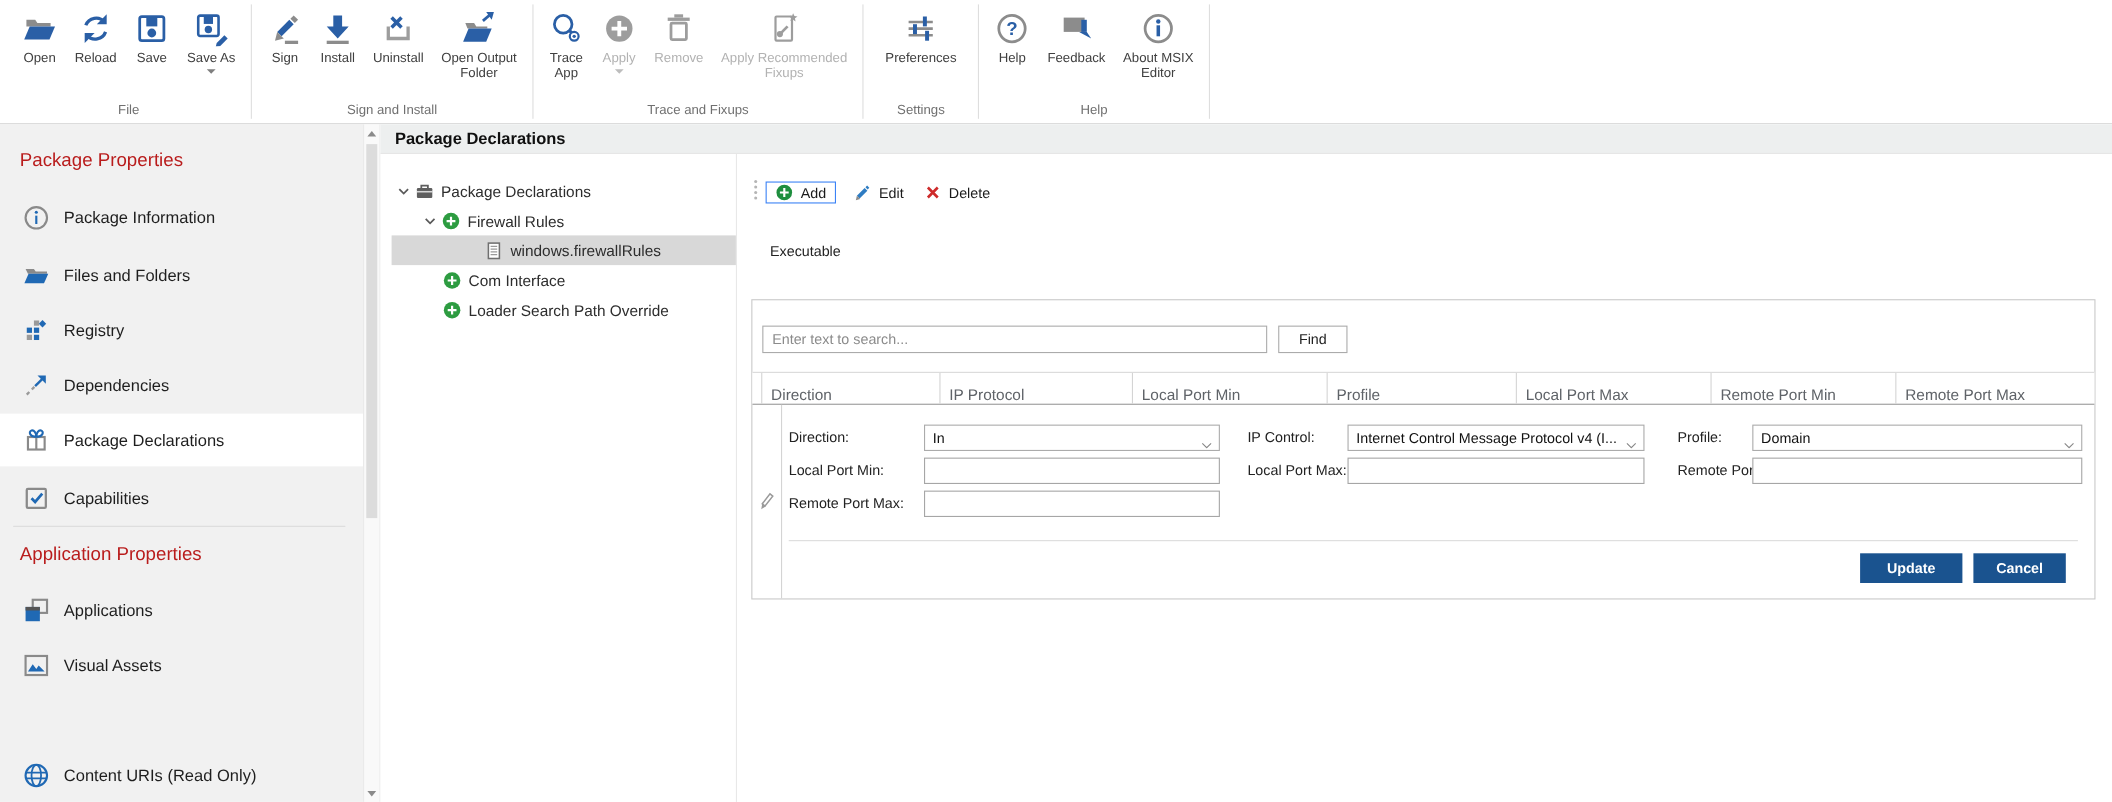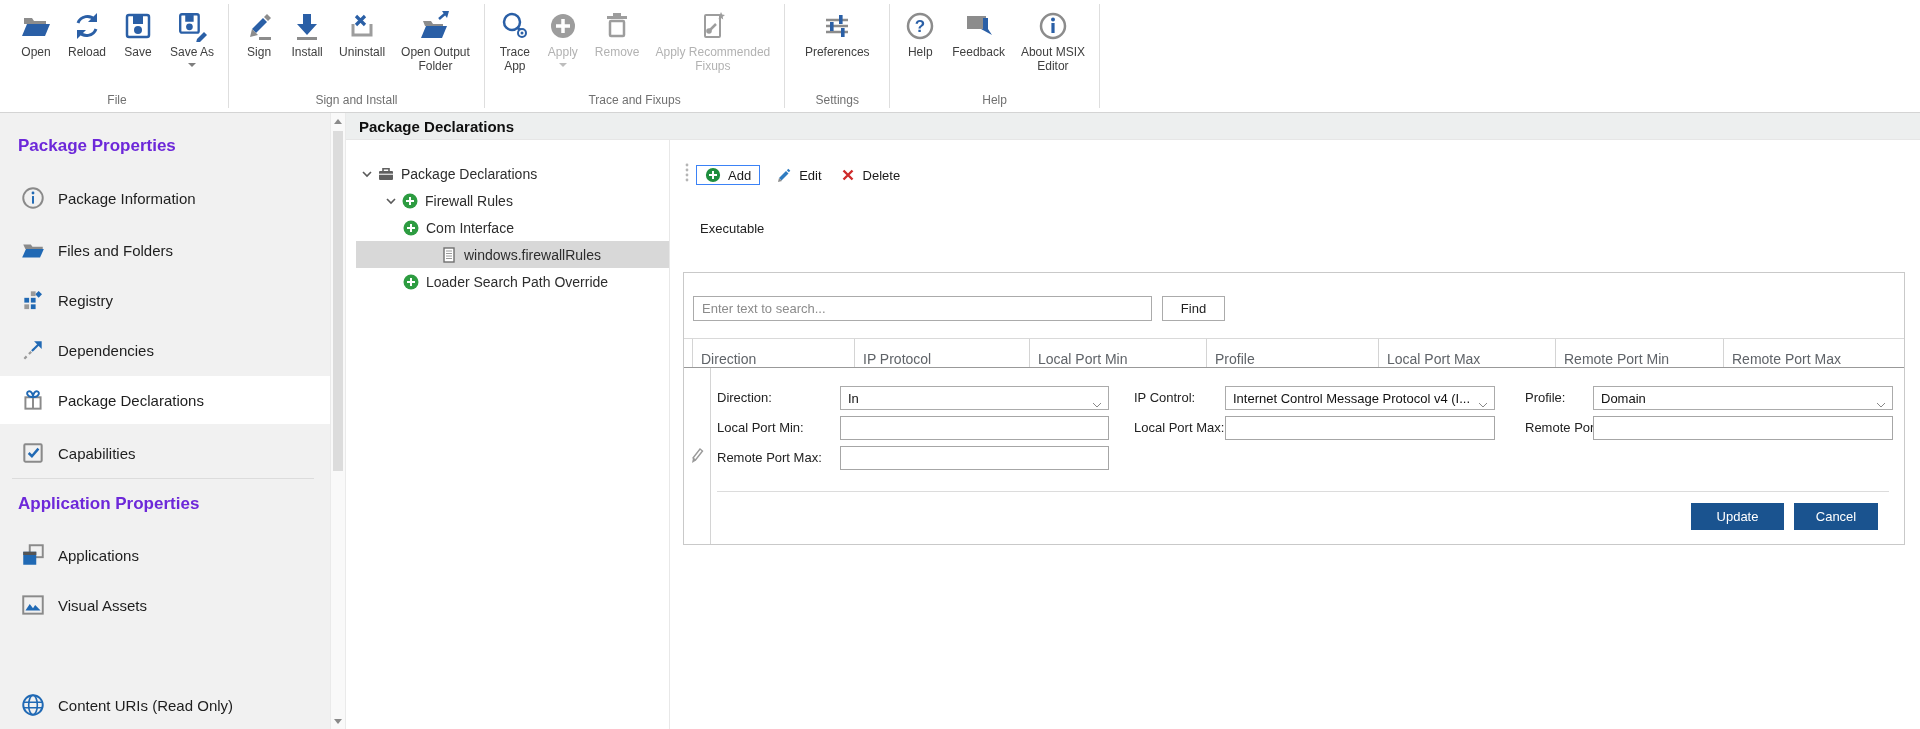--- a/index.html
+++ b/index.html
@@ -17,21 +17,21 @@
   .rbtn { display:flex; flex-direction:column; align-items:center; padding:3px 8px; cursor:pointer; }
   .ric { width:32px; height:32px; flex:none; }
   .rlabel { font-size:12px; line-height:14px; color:#404040; text-align:center; white-space:pre-line; margin-top:3px; }
   .rbtn.disabled .rlabel { color:#b2b2b2; }
   .dropchev { width:0; height:0; border-left:4px solid transparent; border-right:4px solid transparent;
               border-top:4px solid #7e7e7e; margin-top:4px; }
   .rbtn.disabled .dropchev { border-top-color:#bdbdbd; }
 
   
   .sidebar { position:absolute; top:113px; left:0; width:330px; bottom:0; background:#f1f1f1; }
-  .sb-heading { position:absolute; left:18px; font-size:17px; font-weight:bold; color:#6d28d9; white-space:nowrap; }
+  .sb-heading { position:absolute; left:18px; font-size:17px; font-weight:normal; color:#b91c1c; white-space:nowrap; }
   .sb-item { position:absolute; left:0; width:100%; height:48px; display:flex; align-items:center; cursor:pointer; }
   .sb-item.selected { background:#ffffff; }
   .sb-ic { width:26px; height:26px; margin-left:20px; flex:none; }
   .sb-label { margin-left:12px; font-size:15px; color:#1e1e1e; white-space:nowrap; }
   .sb-divider { position:absolute; left:12px; right:16px; height:1px; background:#dcdcdc; }
 
   
   .vscroll { position:absolute; top:113px; left:330px; width:16px; bottom:0; background:#f9f9f9;
              border-left:1px solid #eaeaea; border-right:1px solid #eaeaea; }
   .vs-arrow { position:absolute; left:0; width:100%; height:16px; display:flex; align-items:center; justify-content:center; cursor:pointer; }
@@ -78,21 +78,21 @@
              border-bottom:1px solid #999; color:#5f6368; font-size:14px; background:#fff; }
   .gh-cell { border-right:1px solid #d4d4d4; display:flex; align-items:flex-end; padding-left:8px; overflow:hidden; white-space:nowrap; flex:none; }
   .gh-last { flex:1; border-right:none; }
 
   .eform { position:absolute; top:95px; left:0; right:0; bottom:0; }
   .ind-col { position:absolute; left:0; top:0; bottom:0; width:27px; border-right:1px solid #d4d4d4; }
   .pencil-ind { position:absolute; left:6px; top:78px; }
   .f-label { position:absolute; font-size:13px; color:#222; line-height:24px; white-space:nowrap; }
   .f-input { position:absolute; height:24px; border:1px solid #a6a6a6; padding:0 6px; font-size:13px; background:#fff; }
   .f-hline { position:absolute; left:33px; right:15px; top:123px; height:1px; background:#dcdcdc; }
-  .btn-blue { position:absolute; top:135px; height:27px; background:#1A538F; color:#fff; border:none; font-size:13px; cursor:pointer; }
+  .btn-blue { position:absolute; top:135px; height:27px; background:#1A538F; color:#fff; border:none; font-size:13px; cursor:pointer;font-weight:bold; }
 </style>
 </head>
 <body>
 
 <div id="app">
 
   <div class="ribbon">
 
     <div class="rgroup" style="min-width:206px">
       <div class="rgroup-btns">
@@ -391,33 +391,33 @@
         <div class="trow" style="padding-left:28px">
           <span class="t-chev"><svg viewBox="0 0 14 14">
                 <path d="M3 5l4 4 4-4" stroke="#5a5a5a" stroke-width="1.6" fill="none"></path>
               </svg></span>
           <span class="t-ic"><svg viewBox="0 0 18 18">
                 <circle cx="9" cy="9" r="7.5" fill="#2D9C41"></circle>
                 <path d="M9 5v8M5 9h8" stroke="#fff" stroke-width="2"></path>
               </svg></span>
           <span class="t-label">Firewall Rules</span>
         </div>
+        <div class="trow selected" style="padding-left:84px">
+          <span class="t-ic"><svg viewBox="0 0 18 18">
+                <rect x="4" y="2" width="10" height="14" fill="#fff" stroke="#707070" stroke-width="1.4"></rect>
+                <path d="M6 5h6M6 7.5h6M6 10h6M6 12.5h6" stroke="#9a9a9a" stroke-width="1"></path>
+              </svg></span>
+          <span class="t-label">windows.firewallRules</span>
+        </div>
         <div class="trow" style="padding-left:46px">
           <span class="t-ic"><svg viewBox="0 0 18 18">
                 <circle cx="9" cy="9" r="7.5" fill="#2D9C41"></circle>
                 <path d="M9 5v8M5 9h8" stroke="#fff" stroke-width="2"></path>
               </svg></span>
           <span class="t-label">Com Interface</span>
-        </div>
-        <div class="trow selected" style="padding-left:84px">
-          <span class="t-ic"><svg viewBox="0 0 18 18">
-                <rect x="4" y="2" width="10" height="14" fill="#fff" stroke="#707070" stroke-width="1.4"></rect>
-                <path d="M6 5h6M6 7.5h6M6 10h6M6 12.5h6" stroke="#9a9a9a" stroke-width="1"></path>
-              </svg></span>
-          <span class="t-label">windows.firewallRules</span>
         </div>
         <div class="trow" style="padding-left:46px">
           <span class="t-ic"><svg viewBox="0 0 18 18">
                 <circle cx="9" cy="9" r="7.5" fill="#2D9C41"></circle>
                 <path d="M9 5v8M5 9h8" stroke="#fff" stroke-width="2"></path>
               </svg></span>
           <span class="t-label">Loader Search Path Override</span>
         </div>
       </div>
 

